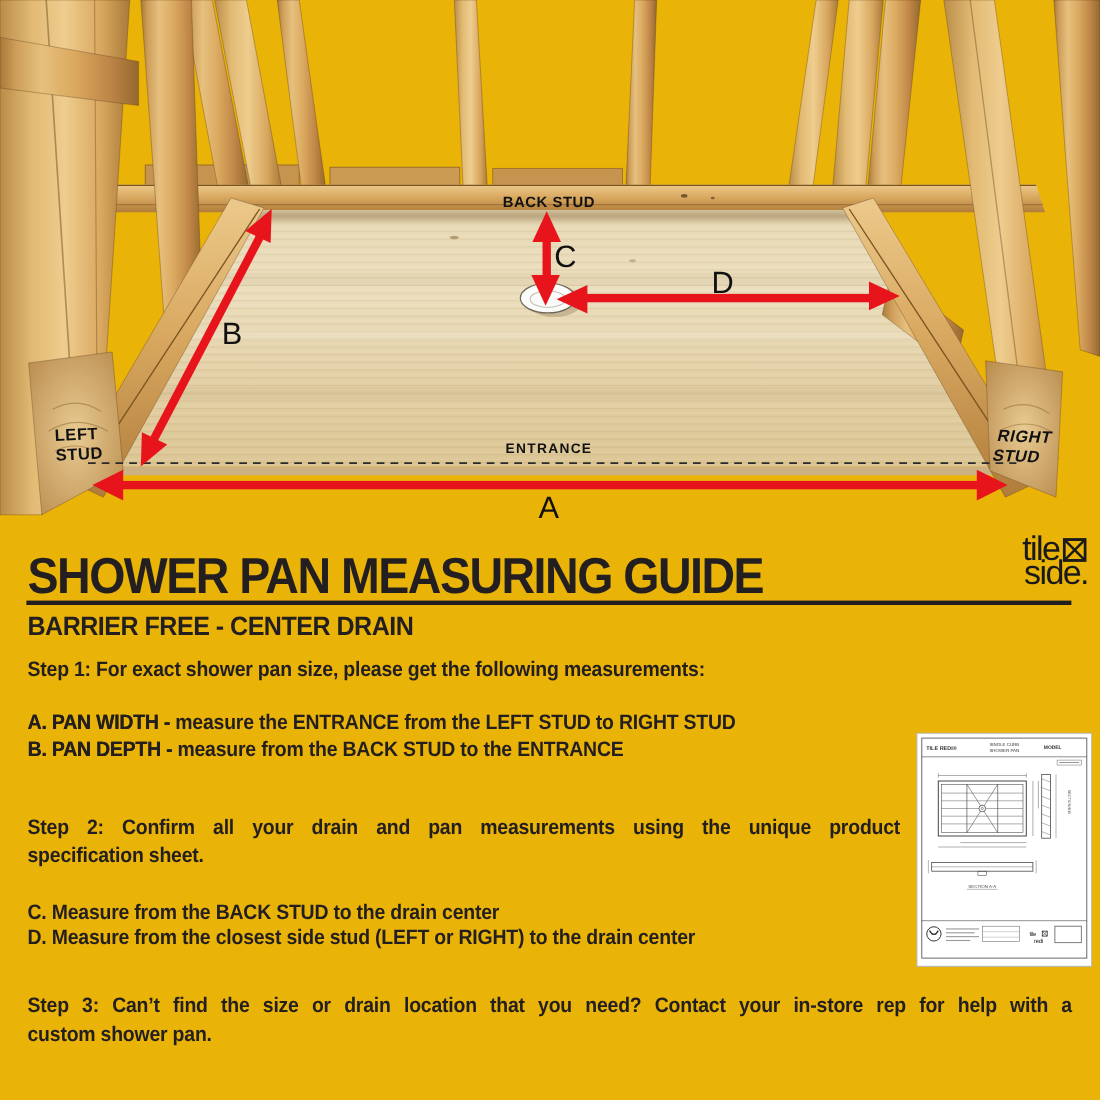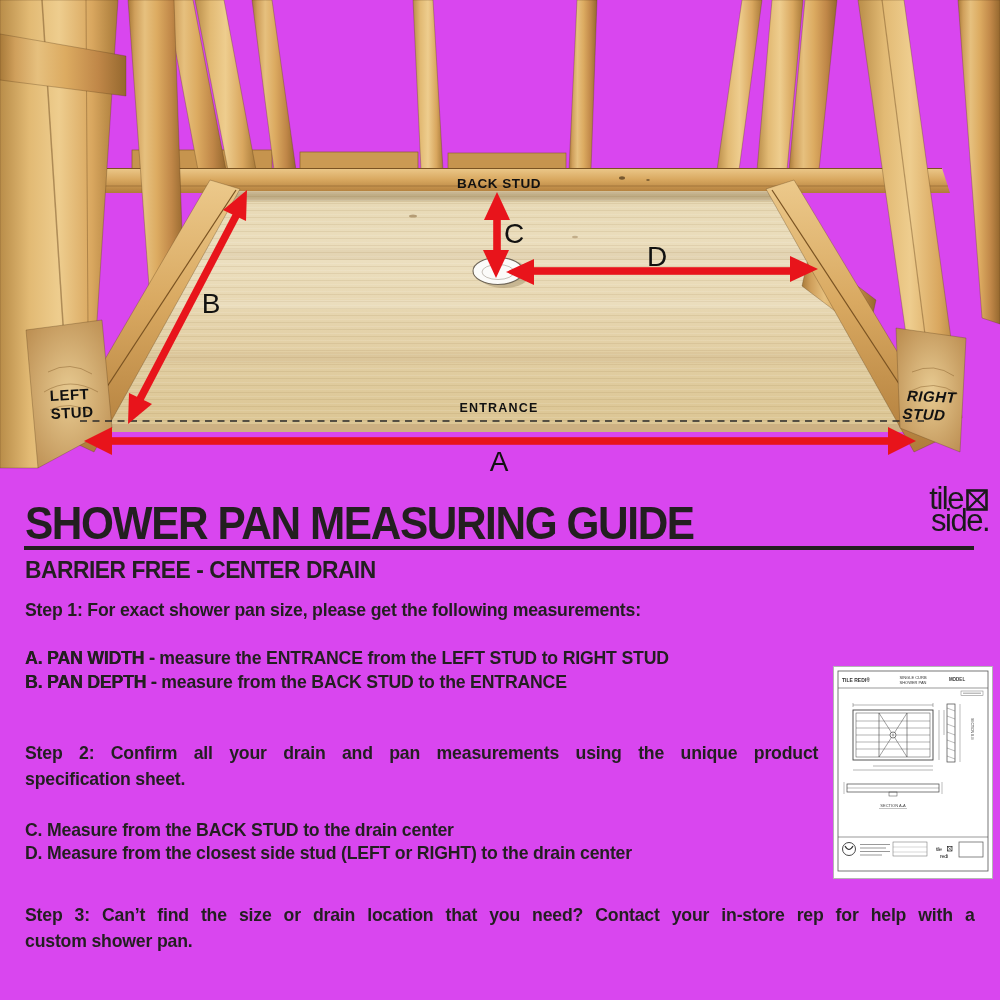--- a/index.html
+++ b/index.html
@@ -1,16 +1,16 @@
 <!DOCTYPE html>
 <html><head>
 <meta charset="utf-8">
 <style>
   html,body{margin:0;padding:0;background:#fff;}
-  #page{position:relative;width:1000px;height:1000px;background:#d946ef;overflow:hidden;
+  #page{position:relative;width:1000px;height:1000px;background:#eab308;overflow:hidden;
         font-family:"Liberation Sans","DejaVu Sans",sans-serif;color:#231f20;}
   .abs{position:absolute;}
   .btxt{font-weight:bold;color:#231f20;letter-spacing:-0.2px;transform:scaleX(.93);
         transform-origin:0 0;font-size:19px;line-height:24px;white-space:nowrap;}
   .just{white-space:normal;text-align:justify;text-align-last:justify;}
   .xb{text-shadow:0.35px 0 0 currentColor;}
   .title{font-weight:bold;font-size:46px;letter-spacing:-1.5px;transform:scaleX(.92);
          transform-origin:0 0;white-space:nowrap;color:#231f20;}
   .subtitle{font-weight:bold;font-size:24px;letter-spacing:-0.5px;transform:scaleX(.95);
          transform-origin:0 0;white-space:nowrap;color:#231f20;}

